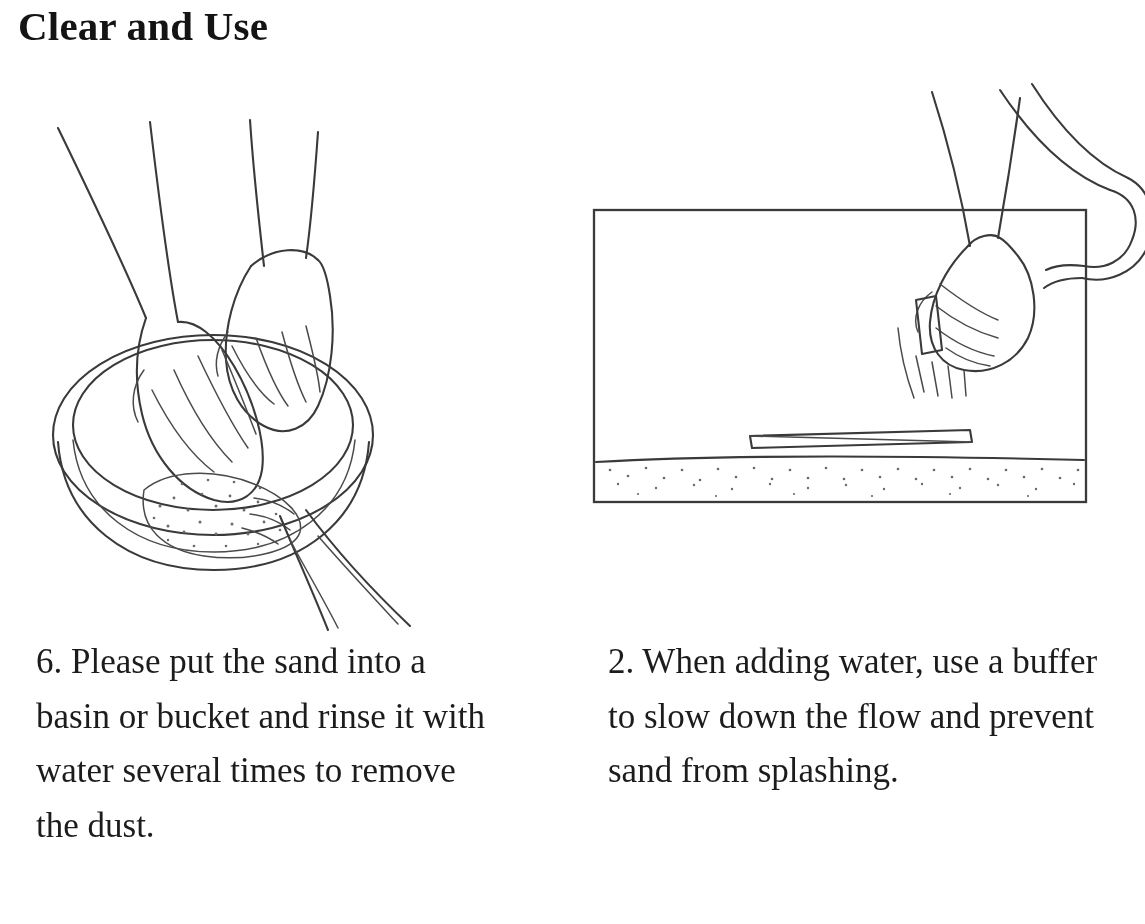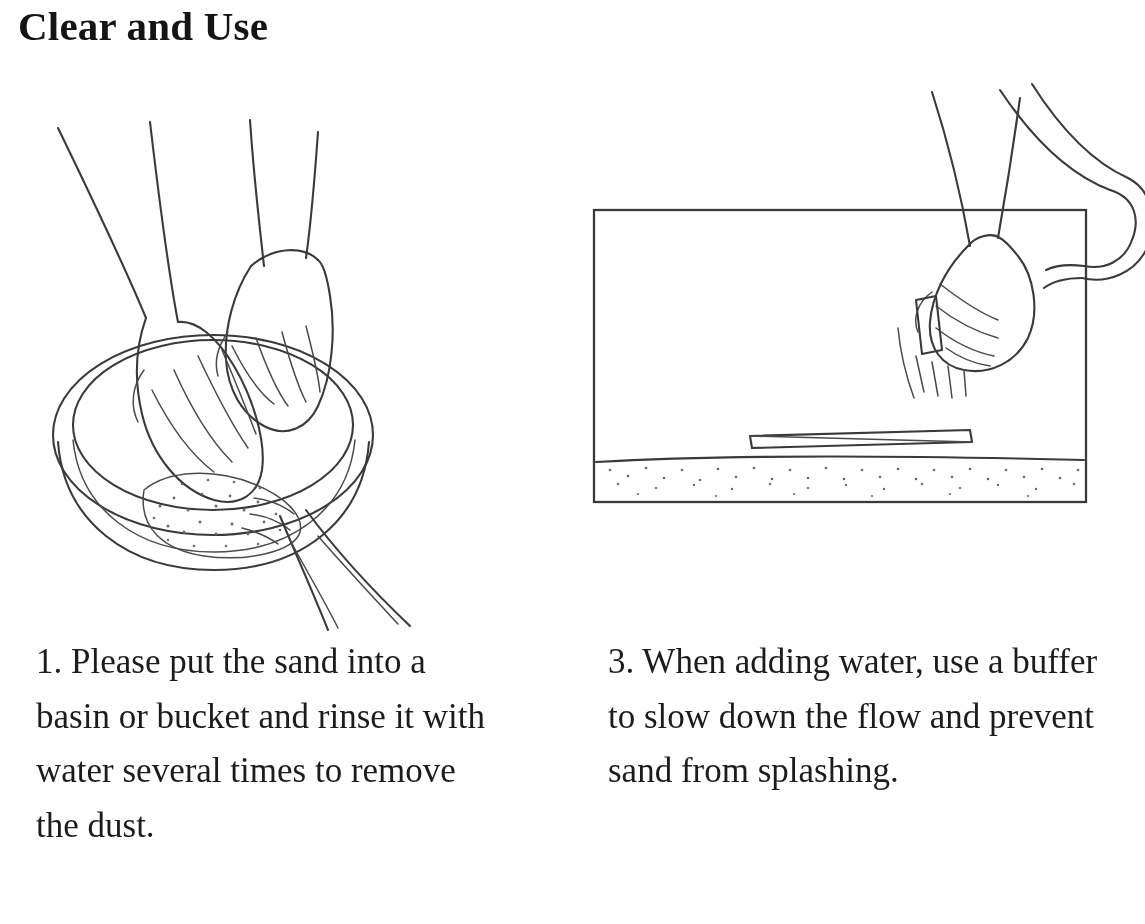--- a/index.html
+++ b/index.html
@@ -190,21 +190,21 @@
           <path class="ink-thin" d="M232 444 C 248 446, 262 452, 272 460"></path>
           <path class="ink-thin" d="M224 458 C 240 462, 252 468, 260 474"></path>
 
           <path class="ink" d="M262 446 C 276 480, 294 520, 310 560"></path>
           <path class="ink" d="M288 440 C 316 478, 352 518, 392 556"></path>
           <path class="ink-thin" d="M272 470 C 288 500, 306 530, 320 558"></path>
           <path class="ink-thin" d="M300 466 C 326 496, 354 526, 380 554"></path>
         </svg>
       </div>
 
-      <div class="caption">1. Please put the sand into a basin or bucket and rinse it with water several times to remove the dust.</div>
+      <div class="caption">6. Please put the sand into a basin or bucket and rinse it with water several times to remove the dust.</div>
     </div>
 
     <div class="panel panel-right">
 
       <div class="figure">
         <svg viewBox="0 0 560 560" preserveAspectRatio="xMidYMid meet">
 
           <rect class="ink-box" x="14" y="140" width="492" height="292"></rect>
 
           <path class="ink" d="M16 392 C 120 386, 260 384, 504 390"></path>
@@ -290,17 +290,17 @@
           <path class="ink" d="M420 20 C 452 68, 488 104, 530 120"></path>
           <path class="ink" d="M452 14 C 480 58, 512 92, 548 108"></path>
           <path class="ink" d="M530 120 C 556 128, 560 150, 552 170 C 544 192, 524 200, 504 196"></path>
           <path class="ink" d="M548 108 C 572 120, 578 152, 568 176 C 556 204, 526 214, 502 208"></path>
 
           <path class="ink" d="M504 196 C 488 194, 474 196, 466 200"></path>
           <path class="ink" d="M502 208 C 486 208, 472 212, 464 218"></path>
         </svg>
       </div>
 
-      <div class="caption">3. When adding water, use a buffer to slow down the flow and prevent sand from splashing.</div>
+      <div class="caption">2. When adding water, use a buffer to slow down the flow and prevent sand from splashing.</div>
     </div>
 
   </div>
 </div>
 
 </body></html>

